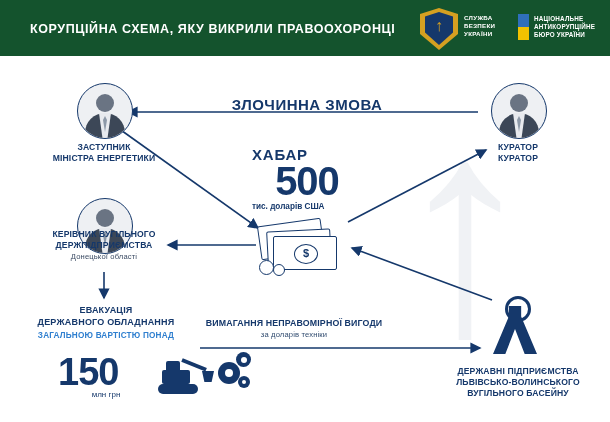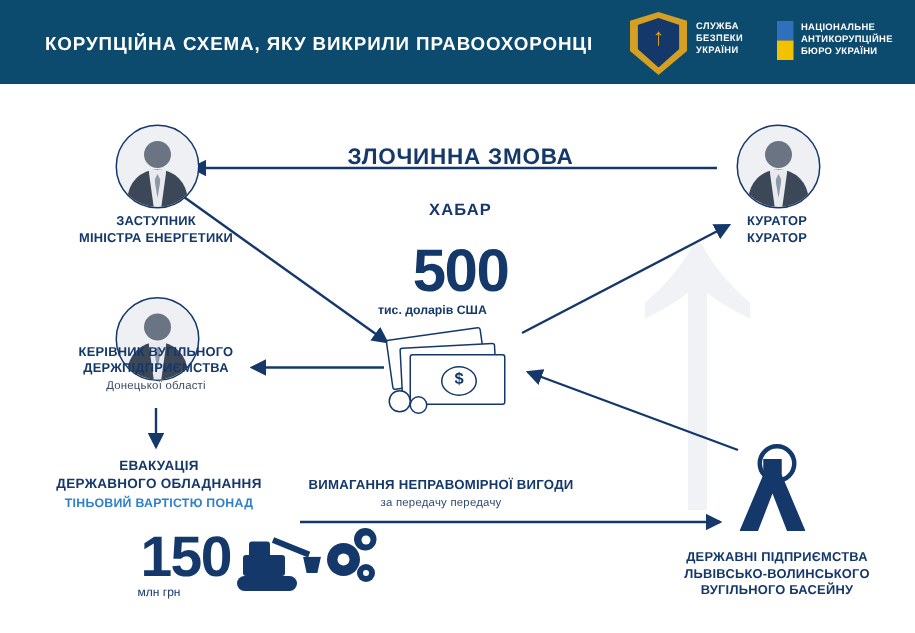--- a/index.html
+++ b/index.html
@@ -20,21 +20,21 @@
     background: #ffffff;
     overflow: hidden;
   }
 
   
   .header {
     position: absolute;
     left: 0; top: 0;
     width: 610px;
     height: 56px;
-    background: #0c4a6e;
+    background: #14532d;
     overflow: hidden;
   }
   .header-title {
     position: absolute;
     left: 30px;
     top: 22px;
     color: #ffffff;
     font-size: 12.5px;
     font-weight: bold;
     letter-spacing: 0.6px;
@@ -332,25 +332,24 @@
   
   .bignum {
     position: absolute;
     color: #15386b;
     font-weight: bold;
     letter-spacing: -1px;
   }
   .bribe-title {
     position: absolute;
     left: 252px;
-    top: 134px;
+    top: 146px;
     width: 110px;
-    text-align: center;
-    color: #15386b;
-    font-size: 11px;
+    color: #15386b;
+    font-size: 15px;
     font-weight: bold;
     letter-spacing: 0.8px;
   }
   .bribe-value {
     left: 252px;
     top: 160px;
     width: 110px;
     text-align: center;
     font-size: 40px;
     line-height: 42px;
@@ -362,21 +361,21 @@
     width: 110px;
     text-align: left;
     color: #15386b;
     font-size: 8.2px;
     font-weight: bold;
   }
   .uah-value {
     left: 58px;
     top: 352px;
     width: 96px;
-    text-align: right;
+    text-align: left;
     font-size: 38px;
     line-height: 40px;
   }
   .uah-unit {
     position: absolute;
     left: 58px;
     top: 390px;
     width: 96px;
     text-align: center;
     color: #15386b;
@@ -543,41 +542,41 @@
     <div class="bill b3">
       <div class="oval">$</div>
     </div>
     <div class="coin c1"></div>
     <div class="coin c2"></div>
   </div>
 
   <div class="evac-block">
     <span>ЕВАКУАЦІЯ</span><br>
     <span>ДЕРЖАВНОГО ОБЛАДНАННЯ</span>
-    <span class="accent">ТІНЬОВИЙ ВАРТІСТЮ ПОНАД</span>
+    <span class="accent">ЗАГАЛЬНОЮ ВАРТІСТЮ ПОНАД</span>
   </div>
   <div class="bignum uah-value">150</div>
   <div class="uah-unit">млн грн</div>
 
   <div class="machinery">
     <div class="excavator">
       <div class="exc-arm"></div>
       <div class="exc-cab"></div>
       <div class="exc-body"></div>
       <div class="exc-bucket"></div>
       <div class="exc-track"></div>
     </div>
     <div class="gear g1"></div>
     <div class="gear g2"></div>
     <div class="gear g3"></div>
   </div>
 
   <div class="extortion">
     <span>ВИМАГАННЯ НЕПРАВОМІРНОЇ ВИГОДИ</span>
-    <span class="sub2">за передачу передачу</span>
+    <span class="sub2">за доларів техніки</span>
   </div>
 
   <div class="mine">
     <div class="wheel"></div>
     <div class="tower"></div>
   </div>
   <div class="label" style="left:430px; top:366px; width:176px;">
     <span>ДЕРЖАВНІ ПІДПРИЄМСТВА</span><br>
     <span>ЛЬВІВСЬКО-ВОЛИНСЬКОГО</span><br>
     <span>ВУГІЛЬНОГО БАСЕЙНУ</span>

